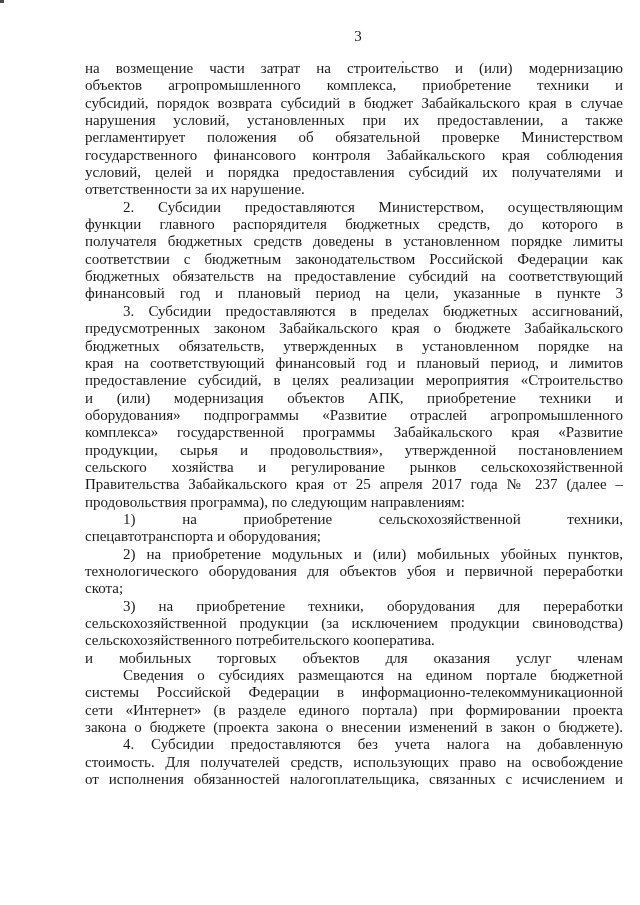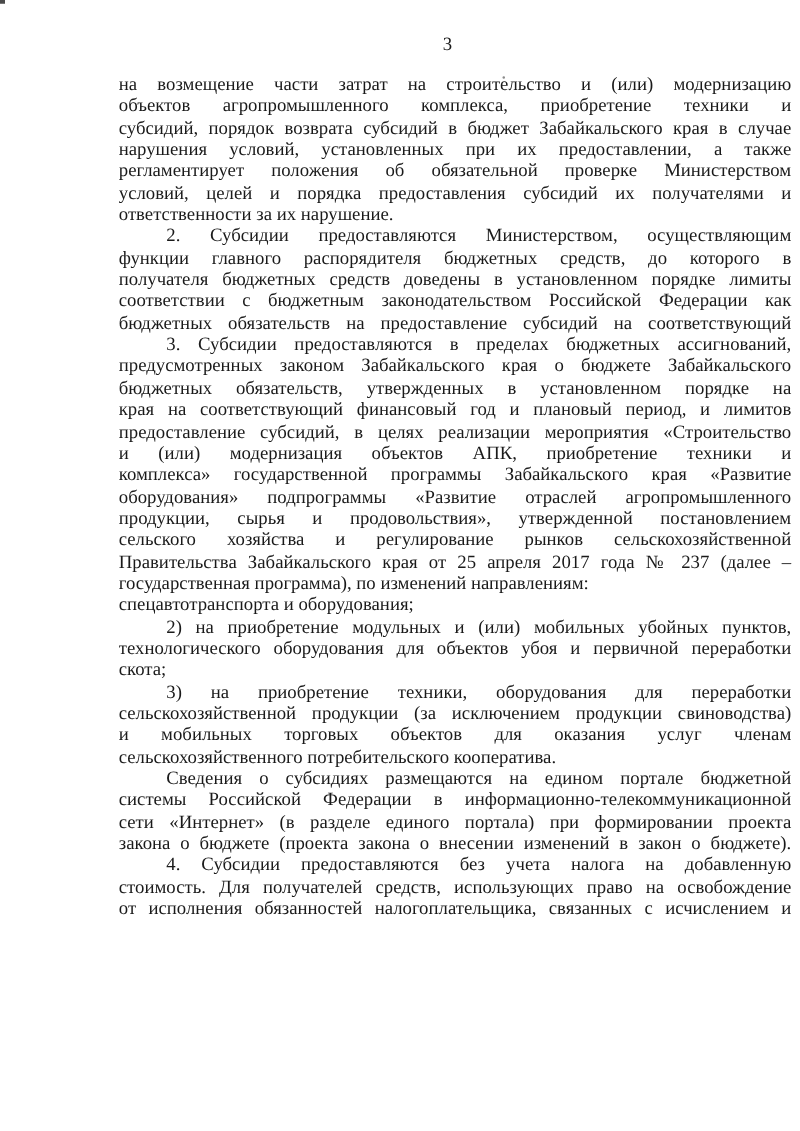--- a/index.html
+++ b/index.html
@@ -22,21 +22,21 @@
     position: absolute;
     left: 97px;
     top: 27px;
     width: 522px;
     text-align: center;
     font-size: 15px;
     line-height: 18px;
   }
   .textblock {
     position: absolute;
-    left: 95px;
+    left: 85px;
     top: 60px;
     width: 538px;
     font-size: 15px;
     line-height: 17.35px;
     text-rendering: optimizeLegibility;
   }
   .para { margin: 0; padding: 0; }
   .ln {
     text-align: justify;
     text-align-last: justify;
@@ -70,62 +70,65 @@
   <div class="pageno">3</div>
 
   <div class="textblock">
 
     <div class="para">
       <div class="ln">на возмещение части затрат на строительство и (или) модернизацию</div>
       <div class="ln">объектов агропромышленного комплекса, приобретение техники и</div>
       <div class="ln">субсидий, порядок возврата субсидий в бюджет Забайкальского края в случае</div>
       <div class="ln">нарушения условий, установленных при их предоставлении, а также</div>
       <div class="ln">регламентирует положения об обязательной проверке Министерством</div>
+      <div class="ln">государственного финансового контроля Забайкальского края соблюдения</div>
       <div class="ln">условий, целей и порядка предоставления субсидий их получателями и</div>
       <div class="ln last">ответственности за их нарушение.</div>
     </div>
 
     <div class="para">
       <div class="ln ind">2. Субсидии предоставляются Министерством, осуществляющим</div>
       <div class="ln">функции главного распорядителя бюджетных средств, до которого в</div>
       <div class="ln">получателя бюджетных средств доведены в установленном порядке лимиты</div>
       <div class="ln">соответствии с бюджетным законодательством Российской Федерации как</div>
       <div class="ln">бюджетных обязательств на предоставление субсидий на соответствующий</div>
+      <div class="ln">финансовый год и плановый период на цели, указанные в пункте 3</div>
     </div>
 
     <div class="para">
       <div class="ln ind">3. Субсидии предоставляются в пределах бюджетных ассигнований,</div>
       <div class="ln">предусмотренных законом Забайкальского края о бюджете Забайкальского</div>
       <div class="ln">бюджетных обязательств, утвержденных в установленном порядке на</div>
       <div class="ln">края на соответствующий финансовый год и плановый период, и лимитов</div>
       <div class="ln">предоставление субсидий, в целях реализации мероприятия «Строительство</div>
       <div class="ln">и (или) модернизация объектов АПК, приобретение техники и</div>
+      <div class="ln">оборудования» подпрограммы «Развитие отраслей агропромышленного</div>
       <div class="ln">комплекса» государственной программы Забайкальского края «Развитие</div>
-      <div class="ln">оборудования» подпрограммы «Развитие отраслей агропромышленного</div>
       <div class="ln">продукции, сырья и продовольствия», утвержденной постановлением</div>
       <div class="ln">сельского хозяйства и регулирование рынков сельскохозяйственной</div>
       <div class="ln">Правительства Забайкальского края от 25 апреля 2017 года № 237 (далее –</div>
-      <div class="ln last">государственная программа), по изменений направлениям:</div>
+      <div class="ln last">продовольствия программа), по следующим направлениям:</div>
     </div>
 
     <div class="para">
+      <div class="ln ind">1) на приобретение сельскохозяйственной техники,</div>
       <div class="ln last">спецавтотранспорта и оборудования;</div>
     </div>
 
     <div class="para">
       <div class="ln ind">2) на приобретение модульных и (или) мобильных убойных пунктов,</div>
       <div class="ln">технологического оборудования для объектов убоя и первичной переработки</div>
       <div class="ln last">скота;</div>
     </div>
 
     <div class="para">
       <div class="ln ind">3) на приобретение техники, оборудования для переработки</div>
       <div class="ln">сельскохозяйственной продукции (за исключением продукции свиноводства)</div>
+      <div class="ln last">сельскохозяйственного потребительского кооператива.</div>
       <div class="ln">и мобильных торговых объектов для оказания услуг членам</div>
-      <div class="ln last">сельскохозяйственного потребительского кооператива.</div>
     </div>
 
     <div class="para">
       <div class="ln ind">Сведения о субсидиях размещаются на едином портале бюджетной</div>
       <div class="ln">системы Российской Федерации в информационно-телекоммуникационной</div>
       <div class="ln">сети «Интернет» (в разделе единого портала) при формировании проекта</div>
       <div class="ln">закона о бюджете (проекта закона о внесении изменений в закон о бюджете).</div>
     </div>
 
     <div class="para">

